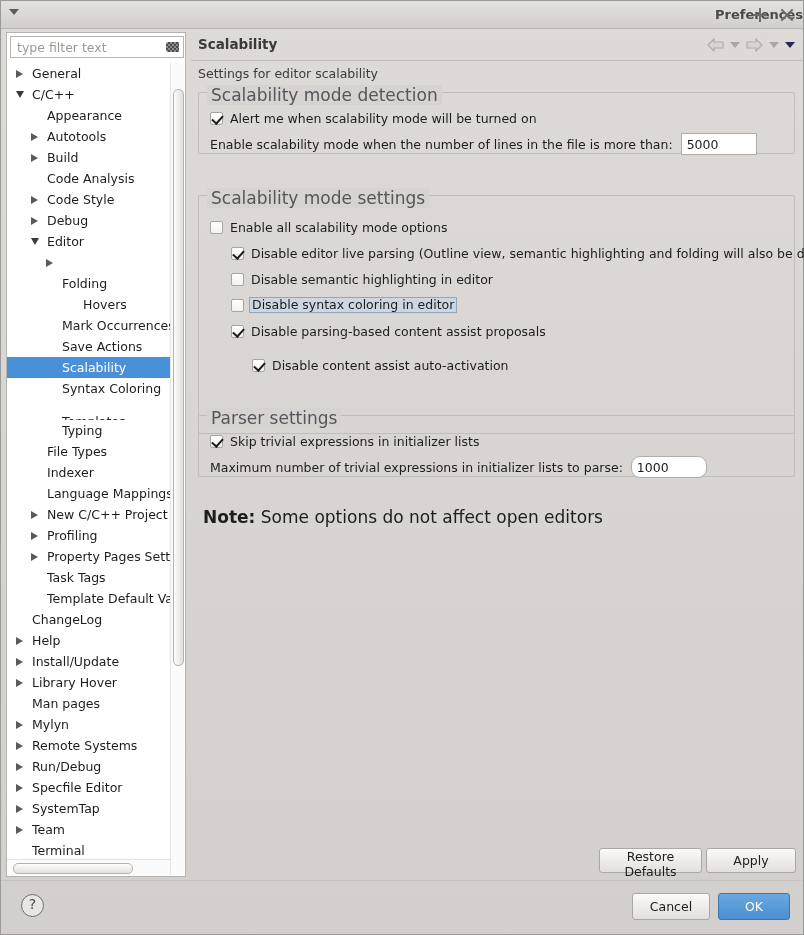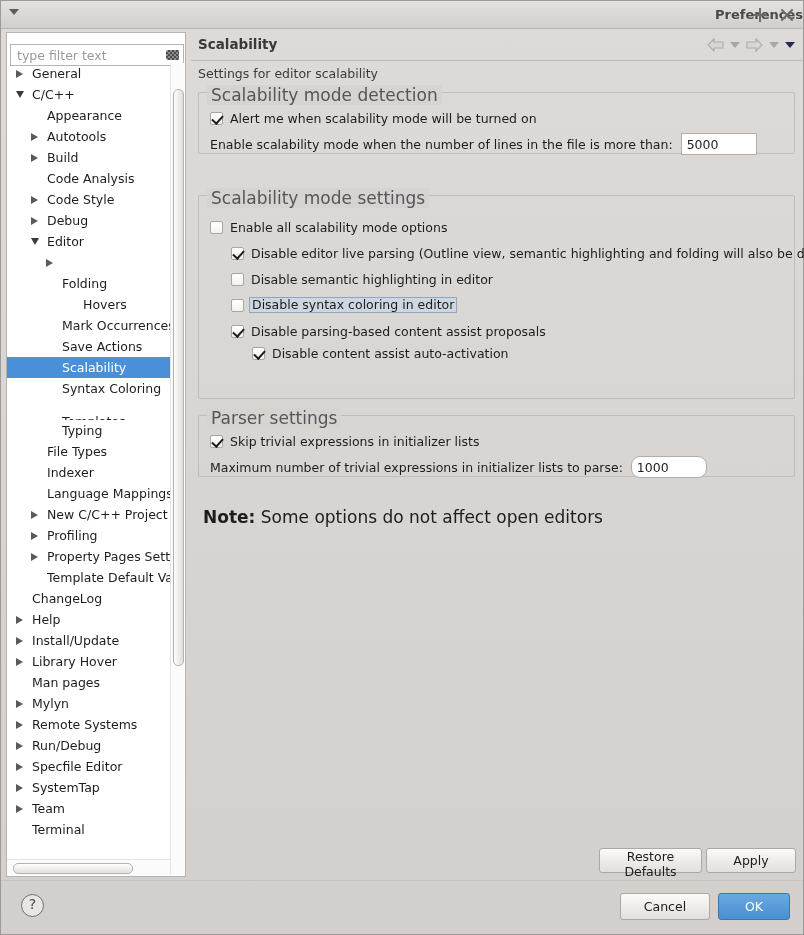--- a/index.html
+++ b/index.html
@@ -101,21 +101,20 @@
     background: #ffffff;
     border: 1px solid #b6b3b0;
     box-sizing: border-box;
     overflow: hidden;
   }
   .filter-wrap {
     position: absolute;
     left: 3px; top: 3px;
     width: 174px;
     height: 22px;
-    margin-top: 8px;
   }
   .filter-input {
     width: 100%;
     height: 22px;
     box-sizing: border-box;
     border: 1px solid #b7b4b1;
     background: #fff;
     font-family: inherit;
     font-size: 12.5px;
     color: #9a9a98;
@@ -396,21 +395,21 @@
     line-height: 19px;
     text-align: center;
     cursor: pointer;
   }
   .footer-buttons {
     position: absolute;
     right: 13px; top: 12px;
     display: flex;
     gap: 8px;
   }
-  #cancel-button { width: 90px; height: 27px; }
+  #cancel-button { width: 78px; height: 27px; }
   #ok-button { width: 72px; height: 27px; }
 </style>
 </head>
 <body>
 
 <div class="window">
 
   <div class="titlebar">
     <div class="title-menu-btn">
       <div class="tri-down"></div>
@@ -449,20 +448,21 @@
             <div class="tree-item selected"><span class="tree-label" style="margin-left: 55px;">Scalability</span></div>
             <div class="tree-item"><span class="tree-label" style="margin-left: 55px;">Syntax Coloring</span></div>
             <div class="tree-item"><span class="tree-label" style="margin-left: 55px; margin-top: 12px;">Templates</span></div>
             <div class="tree-item"><span class="tree-label" style="margin-left: 55px;">Typing</span></div>
             <div class="tree-item"><span class="tree-label" style="margin-left: 40px;">File Types</span></div>
             <div class="tree-item"><span class="tree-label" style="margin-left: 40px;">Indexer</span></div>
             <div class="tree-item"><span class="tree-label" style="margin-left: 40px;">Language Mappings</span></div>
             <div class="tree-item"><div class="tree-arrow collapsed" style="left: 24px;"></div><span class="tree-label" style="margin-left: 40px;">New C/C++ Project W</span></div>
             <div class="tree-item"><div class="tree-arrow collapsed" style="left: 24px;"></div><span class="tree-label" style="margin-left: 40px;">Profiling</span></div>
             <div class="tree-item"><div class="tree-arrow collapsed" style="left: 24px;"></div><span class="tree-label" style="margin-left: 40px;">Property Pages Settin</span></div>
+            <div class="tree-item"><span class="tree-label" style="margin-left: 40px;">Task Tags</span></div>
             <div class="tree-item"><span class="tree-label" style="margin-left: 40px;">Template Default Valu</span></div>
             <div class="tree-item"><span class="tree-label" style="margin-left: 25px;">ChangeLog</span></div>
             <div class="tree-item"><div class="tree-arrow collapsed" style="left: 9px;"></div><span class="tree-label" style="margin-left: 25px;">Help</span></div>
             <div class="tree-item"><div class="tree-arrow collapsed" style="left: 9px;"></div><span class="tree-label" style="margin-left: 25px;">Install/Update</span></div>
             <div class="tree-item"><div class="tree-arrow collapsed" style="left: 9px;"></div><span class="tree-label" style="margin-left: 25px;">Library Hover</span></div>
             <div class="tree-item"><span class="tree-label" style="margin-left: 25px;">Man pages</span></div>
             <div class="tree-item"><div class="tree-arrow collapsed" style="left: 9px;"></div><span class="tree-label" style="margin-left: 25px;">Mylyn</span></div>
             <div class="tree-item"><div class="tree-arrow collapsed" style="left: 9px;"></div><span class="tree-label" style="margin-left: 25px;">Remote Systems</span></div>
             <div class="tree-item"><div class="tree-arrow collapsed" style="left: 9px;"></div><span class="tree-label" style="margin-left: 25px;">Run/Debug</span></div>
             <div class="tree-item"><div class="tree-arrow collapsed" style="left: 9px;"></div><span class="tree-label" style="margin-left: 25px;">Specfile Editor</span></div>
@@ -510,21 +510,21 @@
           <div class="cbox checked"></div>
           <span class="cb-label">Alert me when scalability mode will be turned on</span>
         </div>
 
         <div class="field-row" style="left:11px; top:40px;">
           <span class="field-label">Enable scalability mode when the number of lines in the file is more than:</span>
           <input class="text-input" style="width: 76px; margin-left: 8px;" type="text" value="5000">
         </div>
       </div>
 
-      <div class="group" style="left:7px; top:166px; width:597px; height:204px;text-decoration:underline;">
+      <div class="group" style="left:7px; top:166px; width:597px; height:239px;text-decoration:underline;">
         <div class="group-title">Scalability mode settings</div>
 
         <div class="cbrow" style="left:11px; top:22px;">
           <div class="cbox"></div>
           <span class="cb-label">Enable all scalability mode options</span>
         </div>
 
         <div class="cbrow" style="left:32px; top:48px;">
           <div class="cbox checked"></div>
           <span class="cb-label">Disable editor live parsing (Outline view, semantic highlighting and folding will also be disabled)</span>
@@ -538,21 +538,21 @@
         <div class="cbrow" style="left:32px; top:100px;">
           <div class="cbox"></div>
           <span class="cb-label focused">Disable syntax coloring in editor</span>
         </div>
 
         <div class="cbrow" style="left:32px; top:126px;">
           <div class="cbox checked"></div>
           <span class="cb-label">Disable parsing-based content assist proposals</span>
         </div>
 
-        <div class="cbrow" style="left:53px; top:148px;">
+        <div class="cbrow" style="left:53px; top:160px;">
           <div class="cbox checked"></div>
           <span class="cb-label">Disable content assist auto-activation</span>
         </div>
       </div>
 
       <div class="group" style="left:7px; top:386px; width:597px; height:62px;">
         <div class="group-title">Parser settings</div>
 
         <div class="cbrow" style="left:11px; top:16px;">
           <div class="cbox checked"></div>

